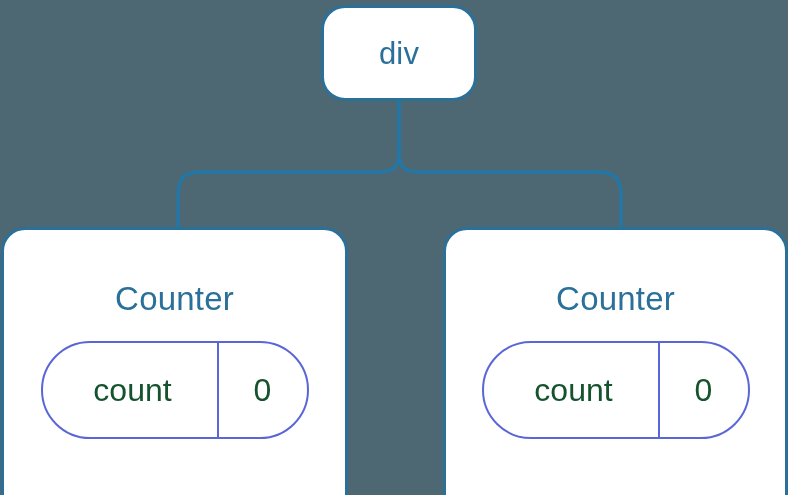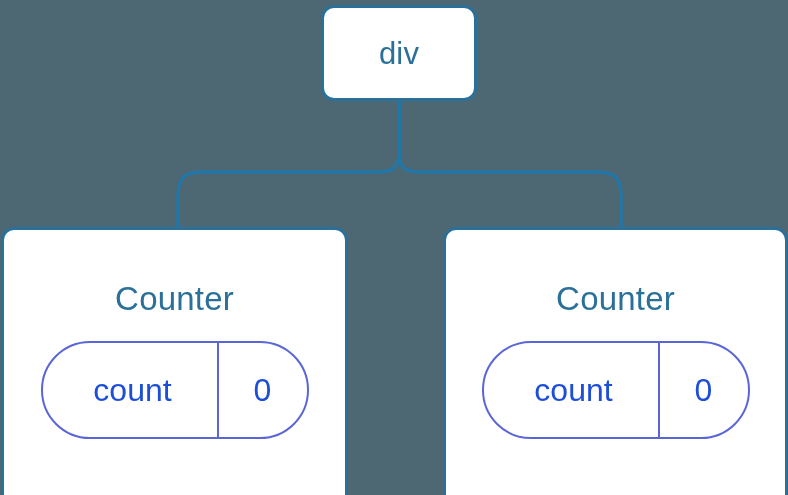--- a/index.html
+++ b/index.html
@@ -24,21 +24,21 @@
     top: 0;
     width: 788px;
     height: 495px;
   }
 
   
   .node {
     position: absolute;
     background: #ffffff;
     border: 3px solid #2b7099;
-    border-radius: 13px;
+    border-radius: 24px;
     box-sizing: border-box;
     z-index: 2;
   }
 
   
   .node-root {
     left: 321px;
     top: 5px;
     width: 156px;
     height: 96px;
@@ -84,21 +84,21 @@
     background: #ffffff;
   }
   .node-child.left  .state-pill { width: 268px; }
   .node-child.right .state-pill { width: 268px; }
 
   .state-key,
   .state-value {
     display: flex;
     align-items: center;
     justify-content: center;
-    color: #1d4ed8;
+    color: #14532d;
     font-size: 32px;
     line-height: 1;
   }
   .state-key {
     flex: 0 0 176px;
     border-right: 2px solid #5a66d8;
     padding-left: 6px;
     box-sizing: border-box;
   }
   .state-value {

